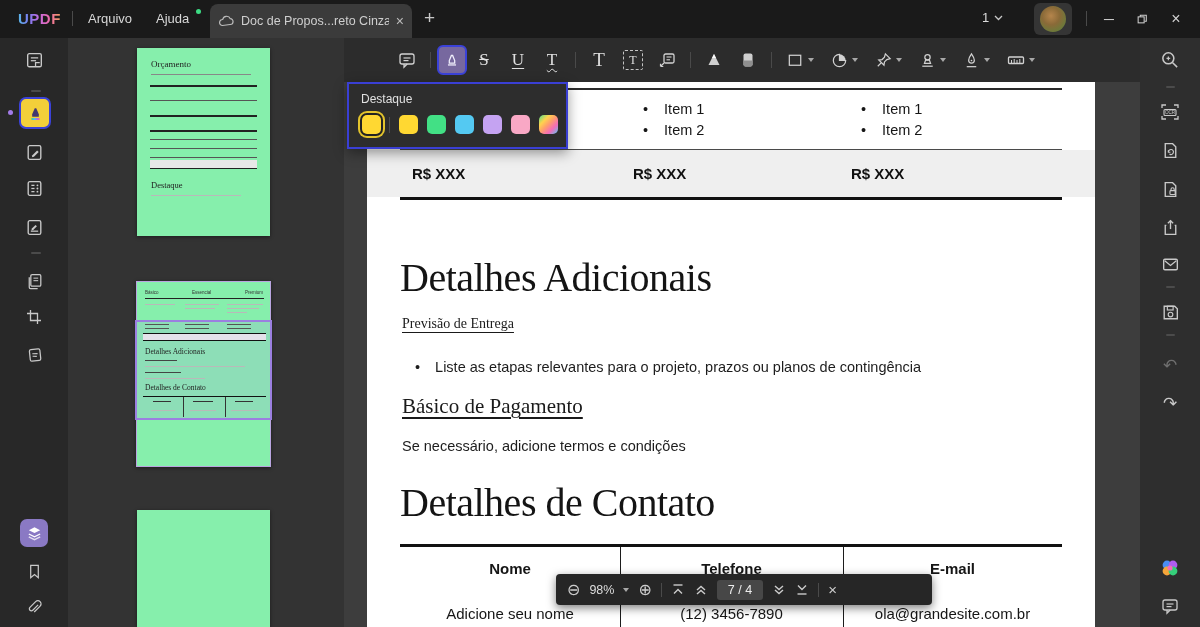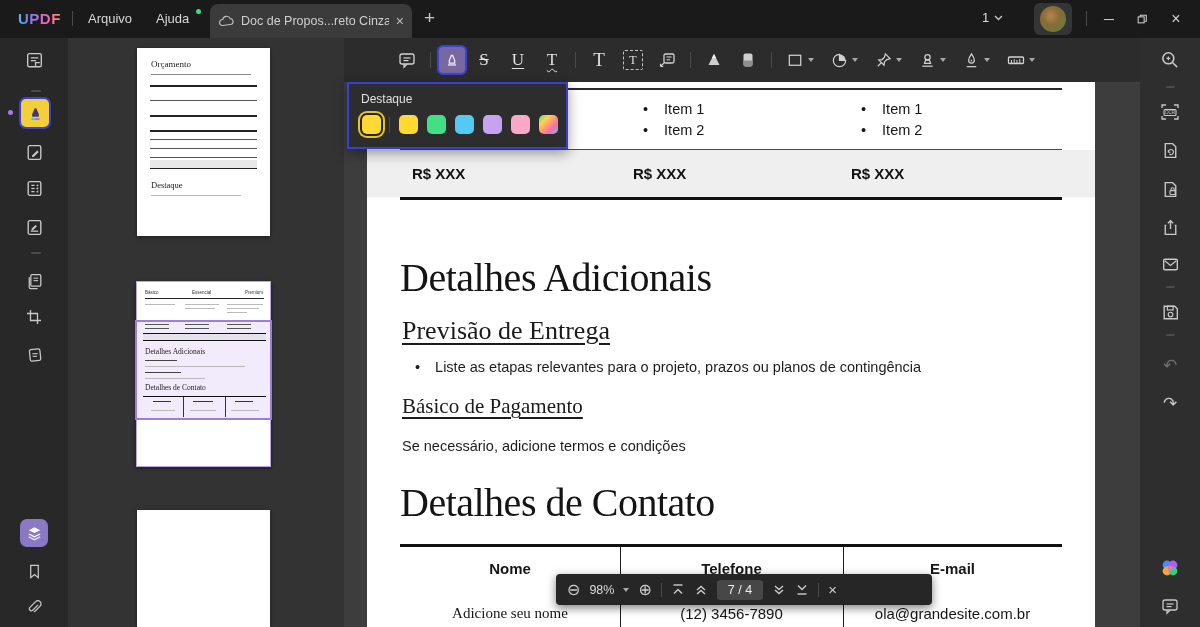--- a/index.html
+++ b/index.html
@@ -31,21 +31,21 @@
   
   #left-rail { position:absolute; left:0; top:38px; width:68px; height:589px; background:#282828; z-index:30; }
   .rail-btn { position:absolute; left:21px; width:26px; height:26px; display:flex; align-items:center; justify-content:center; }
   .rail-sep { position:absolute; left:31px; width:10px; height:2px; background:#4b4b4b; border-radius:1px; }
   #hl-mode { left:19px; width:32px; height:32px; background:#f3cf3a; border:2px solid #3b42d8; border-radius:7px; }
   #layers-btn { width:28px; height:28px; background:#8a79c4; border-radius:7px; left:20px; }
   #rail-indicator { position:absolute; left:8px; width:5px; height:5px; border-radius:50%; background:#a37be8; }
 
   
   #thumb-panel { position:absolute; left:68px; top:38px; width:276px; height:589px; background:#333333; z-index:10; }
-  .thumb { position:absolute; background:#ffffff; box-shadow:0 1px 4px rgba(0,0,0,.45); }
+  .thumb { position:absolute; background:#86efac; box-shadow:0 1px 4px rgba(0,0,0,.45); }
   .thumb-num { position:absolute; width:100%; text-align:center; color:#bdbdbd; font-size:13px; }
   .mini-serif { font-family:"Liberation Serif", serif; color:#222; }
   .mini-bar { position:absolute; background:#b9b9b9; height:1.5px; }
   .mini-row { position:absolute; left:10%; width:80%; border-top:1px solid #555; }
   #vp-box { position:absolute; border:2px solid #9b7fe0; background:rgba(175,145,235,.18); }
 
   
   #toolbar { position:absolute; left:344px; top:38px; width:796px; height:44px; background:#2c2c2c; z-index:20;
              display:flex; align-items:center; padding-left:46px; }
   .tbtn { width:34px; height:32px; display:flex; align-items:center; justify-content:center; border-radius:5px; position:relative; }
@@ -410,36 +410,36 @@
 
     <div class="abs" style="left:33px; top:67px; width:662px; height:1px; background:#4a4a4a"></div>
     <div class="abs" style="left:0; top:68px; width:728px; height:47px; background:#efefef;">
       <span class="abs" style="left:45px; top:15px; font-weight:bold; font-size:15px; color:#111">R$ XXX</span>
       <span class="abs" style="left:266px; top:15px; font-weight:bold; font-size:15px; color:#111">R$ XXX</span>
       <span class="abs" style="left:484px; top:15px; font-weight:bold; font-size:15px; color:#111">R$ XXX</span>
     </div>
     <div class="abs" style="left:33px; top:115px; width:662px; height:2.5px; background:#111"></div>
 
     <h1 class="abs serif-h" style="left:33px; top:172px; font-size:40px; font-weight:normal;">Detalhes Adicionais</h1>
-    <h2 class="abs serif-sub" style="left:35px; top:234px; font-size:26px; font-weight:normal;">Previsão de Entrega</h2>
+    <h2 class="abs serif-sub" style="left:35px; top:234px; font-size:14px; font-weight:normal;">Previsão de Entrega</h2>
     <div class="abs doc-text" style="left:48px; top:277px; display:flex; gap:15px;">
       <span>•</span>
       <span>Liste as etapas relevantes para o projeto, prazos ou planos de contingência</span>
     </div>
     <h2 class="abs serif-sub" style="left:35px; top:312px; font-size:21px; font-weight:normal;">Básico de Pagamento</h2>
     <div class="abs doc-text" style="left:35px; top:356px;">Se necessário, adicione termos e condições</div>
     <h1 class="abs serif-h" style="left:33px; top:397px; font-size:40px; font-weight:normal;">Detalhes de Contato</h1>
 
     <div class="abs" style="left:33px; top:462px; width:662px; height:3px; background:#111"></div>
     <div class="vline" style="left:253px; top:465px; height:80px;"></div>
     <div class="vline" style="left:476px; top:465px; height:80px;"></div>
     <span class="cell" style="left:253px; top:478px; width:223px; font-weight:bold; font-size:15px;">Telefone</span>
     <span class="cell" style="left:33px; top:478px; width:220px; font-weight:bold; font-size:15px;">Nome</span>
     <span class="cell" style="left:476px; top:478px; width:219px; font-weight:bold; font-size:15px;">E-mail</span>
-    <span class="cell" style="left:33px; top:523px; width:220px; font-size:15px;font-family:Liberation Serif, serif;">Adicione seu nome</span>
+    <span class="cell" style="left:33px; top:523px; width:220px; font-size:15px;">Adicione seu nome</span>
     <span class="cell" style="left:253px; top:523px; width:223px; font-size:15px;">(12) 3456-7890</span>
     <span class="cell" style="left:476px; top:523px; width:219px; font-size:15px;">ola@grandesite.com.br</span>
   </div>
 </main>
 
 <div id="hl-popup">
   <span id="hl-popup-title">Destaque</span>
   <div class="swatch" id="swatch-sel" style="left:13px; background:#ffd832"></div>
   <div class="sw-div"></div>
   <div class="swatch" style="left:50px; background:#ffd832"></div>

